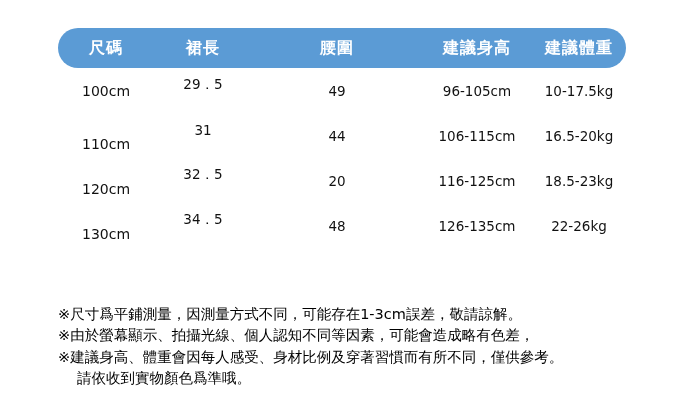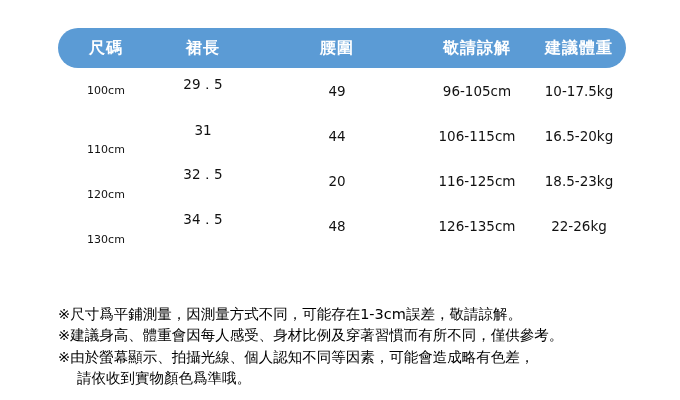--- a/index.html
+++ b/index.html
@@ -55,31 +55,31 @@
     height: 45px;
   }
   .size-table tbody td {
     font-size: 13.5px;
     text-align: center;
     vertical-align: middle;
     padding: 0;
     color: #111111;
   }
   .size-table tbody td.label-col {
-    font-size: 11px;
+    font-size: 14px;
   }
   
   col.c0 { width: 96px; }
   col.c1 { width: 98px; }
   col.c2 { width: 100px; }
   col.c3 { width: 70px; }
   col.c4 { width: 110px; }
   col.c5 { width: 94px; }
   .val-up { position: relative; top: -6px; }
-  .val-dn { position: relative; top: 14px; }
+  .val-dn { position: relative; top: 8px; }
 
   
   .notes {
     position: absolute;
     left: 58px;
     top: 304px;
     width: 600px;
     font-size: 14.5px;
     line-height: 1.48;
     color: #000000;
@@ -103,21 +103,21 @@
         <col class="c2">
         <col class="c3">
         <col class="c4">
         <col class="c5">
     </colgroup>
     <thead>
       <tr>
         <th>尺碼</th>
         <th>裙長</th>
         <th colspan="2">腰圍</th>
-        <th>敬請諒解</th>
+        <th>建議身高</th>
         <th>建議體重</th>
       </tr>
     </thead>
     <tbody>
       <tr>
         <td class="label-col">100cm</td>
         <td class="val-up">29．5</td>
         <td colspan="2">49</td>
         <td>96-105cm</td>
         <td>10-17.5kg</td>
@@ -141,18 +141,18 @@
         <td class="val-up">34．5</td>
         <td colspan="2">48</td>
         <td>126-135cm</td>
         <td>22-26kg</td>
       </tr>
     </tbody>
   </table>
 
   <div class="notes">
     <div class="line">※尺寸爲平鋪測量，因測量方式不同，可能存在1-3cm誤差，敬請諒解。</div>
+    <div class="line">※由於螢幕顯示、拍攝光線、個人認知不同等因素，可能會造成略有色差，</div>
     <div class="line">※建議身高、體重會因每人感受、身材比例及穿著習慣而有所不同，僅供參考。</div>
-    <div class="line">※由於螢幕顯示、拍攝光線、個人認知不同等因素，可能會造成略有色差，</div>
     <div class="line indent">請依收到實物顏色爲準哦。</div>
   </div>
 
 </div>
 
 </body></html>

